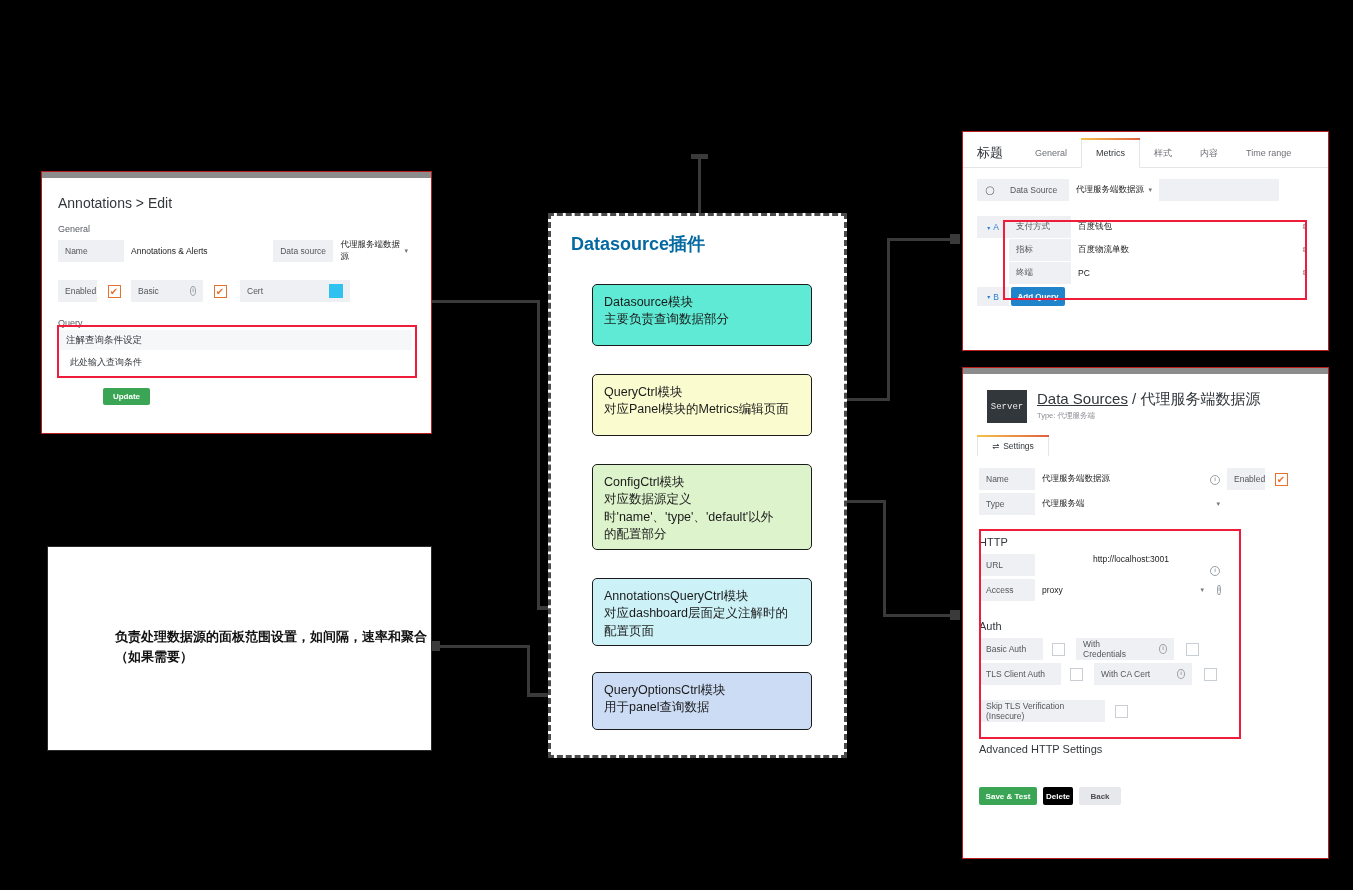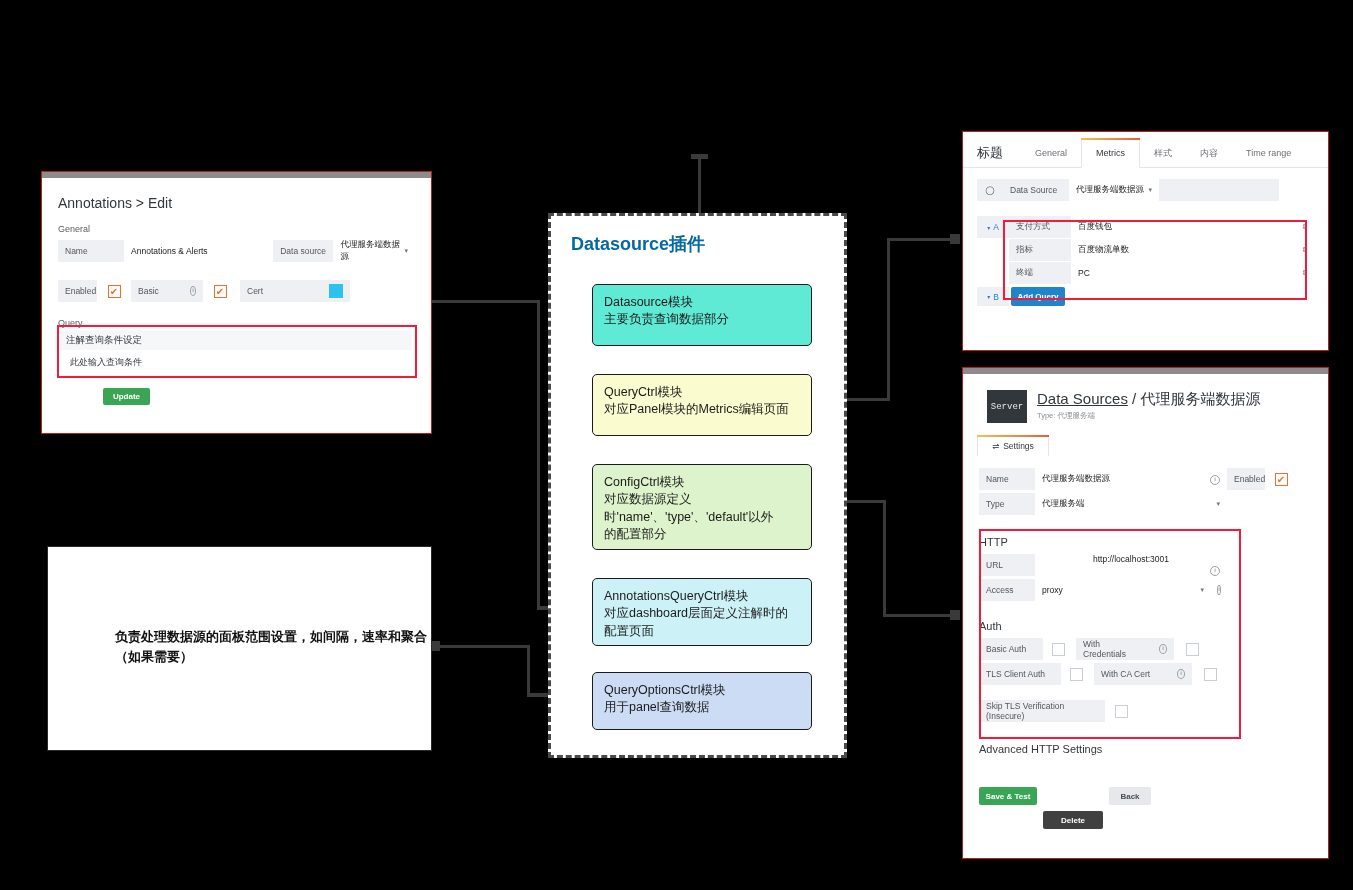--- a/index.html
+++ b/index.html
@@ -377,21 +377,21 @@
 
       <div class="sect-h">Advanced HTTP Settings</div>
 
 
       <div style="height:26px;"></div>
 
       <div style="display:flex;gap:6px;">
         <div class="btn" style="width:58px;height:18px;background:#3aa655;">
           <span>Save &amp; Test</span>
         </div>
-        <div class="btn" style="width:60px;height:18px;background:#404040;margin-top:24px;">
+        <div class="btn" style="width:30px;height:18px;background:#000000;">
           <span>Delete</span>
         </div>
         <div class="btn" style="width:42px;height:18px;background:#e6e8ec;color:#4a4e55;">
           <span>Back</span>
         </div>
       </div>
     </div>
 
     <div class="redbox" style="left:16px;top:161px;width:262px;height:210px;"></div>
   </div>

